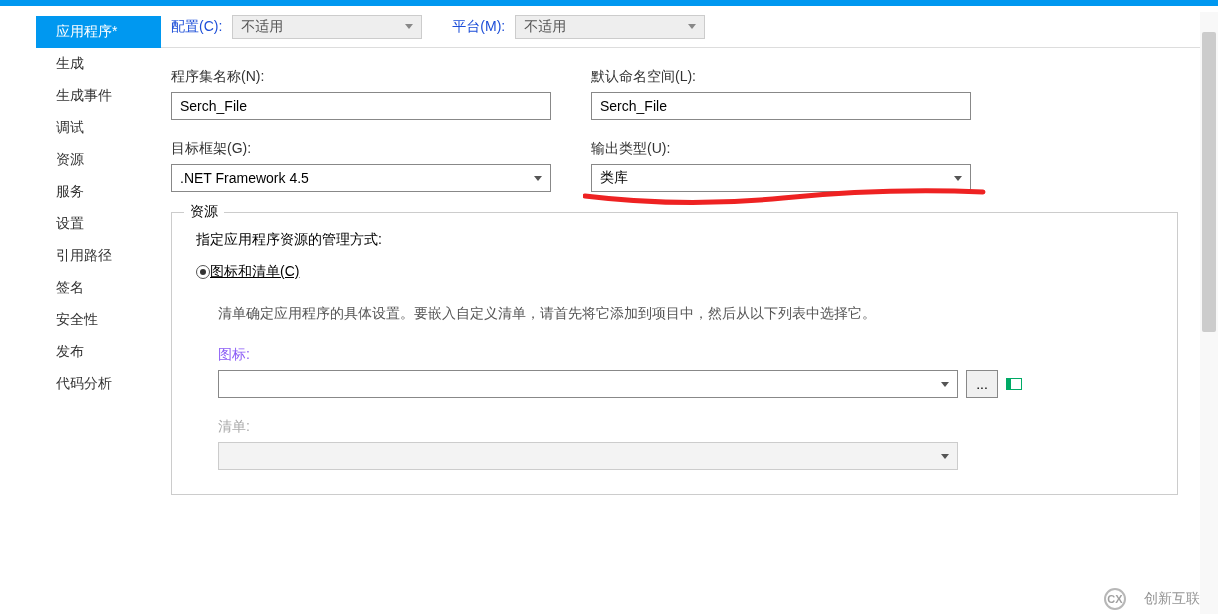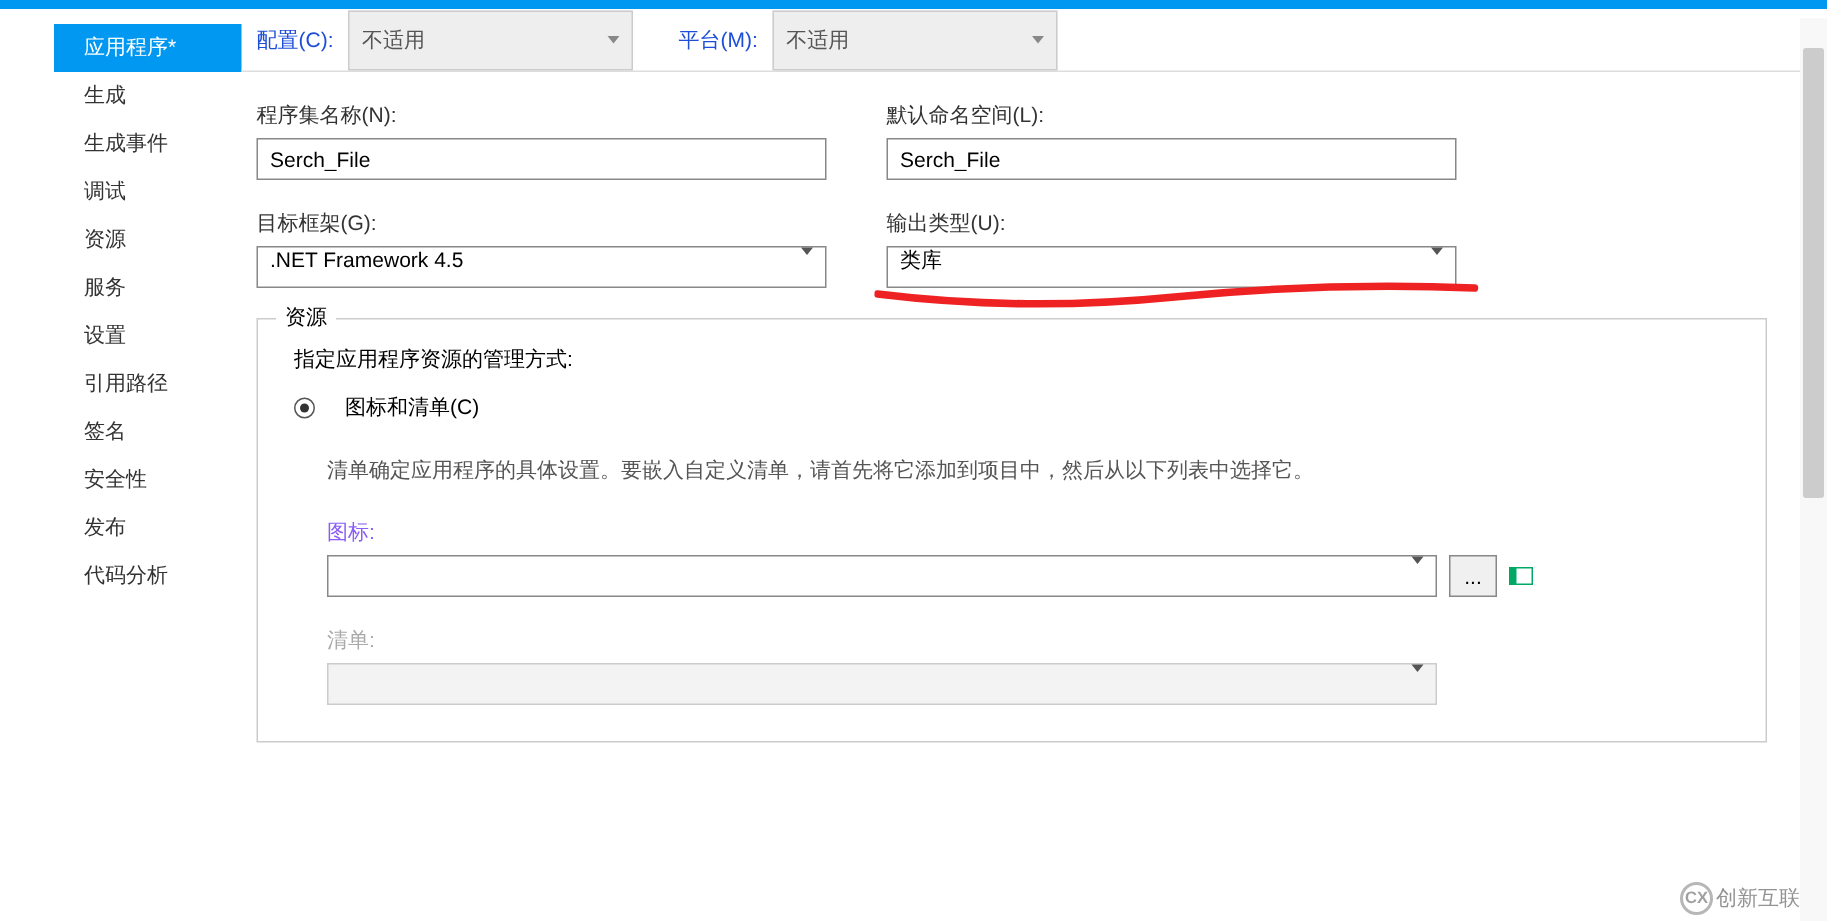--- a/index.html
+++ b/index.html
@@ -5,49 +5,49 @@
 * { box-sizing: border-box; margin: 0; padding: 0; font-family: "Microsoft YaHei", "Segoe UI", sans-serif; font-size: 14px; }
 html, body { width: 1218px; height: 614px; background: #fff; overflow: hidden; }
 .titlebar { height: 6px; background: #0098f0; }
 .wrap { display: flex; height: 608px; padding-left: 36px; }
 .sidebar { width: 125px; background: #fff; padding-top: 10px; }
 .side-item { padding: 7px 20px; color: #333; cursor: pointer; }
 .side-item.active { background: #0098f0; color: #fff; }
 .main { flex: 1; position: relative; }
 .topbar { display: flex; align-items: center; height: 42px; padding-left: 10px; border-bottom: 1px solid #ddd; }
 .top-lbl { color: #1d4ed8; margin-right: 10px; }
-.top-sel { width: 190px; height: 40px; background: #eee; border: 1px solid #ccc; color: #555; padding: 0 8px; display: flex; align-items: center; justify-content: space-between; margin-right: 30px; }
+.top-sel { width: 190px; height: 24px; background: #eee; border: 1px solid #ccc; color: #555; padding: 0 8px; display: flex; align-items: center; justify-content: space-between; margin-right: 30px; }
 .chev { width: 0; height: 0; border-left: 4px solid transparent; border-right: 4px solid transparent; border-top: 5px solid #888; }
 .content { padding: 20px 40px 0 10px; position: relative; overflow-y: auto; height: 564px; }
 .row { display: flex; gap: 40px; margin-bottom: 20px; }
 .col { flex: 1; max-width: 380px; }
 .lbl { margin-bottom: 6px; color: #333; }
 .inp { width: 380px; height: 28px; padding: 0 8px; border: 1px solid #888; }
-.sel { width: 380px; height: 28px; border: 1px solid #888; display: flex; justify-content: space-between; padding: 0 8px; background: #fff; cursor: pointer; }
+.sel { width: 380px; height: 28px; border: 1px solid #888; display: flex; align-items: center; justify-content: space-between; padding: 0 8px; background: #fff; cursor: pointer; }
 .sel .chev { border-top-color: #555; }
 .btn { width: 220px; height: 30px; border: 1px solid #888; background: #f0f0f0; display: flex; align-items: center; justify-content: center; cursor: pointer; }
 .btn-wrap { display:flex; justify-content:flex-end; padding-top: 38px; }
 .annot { position: absolute; pointer-events: none; }
 .fieldset { border: 1px solid #ccc; margin-top: 20px; padding: 18px 24px 24px 24px; position: relative; }
 .fieldset-title { position: absolute; top: -10px; left: 12px; background: #fff; padding: 0 6px; }
-.radio-row { display: flex; align-items: center; gap: 20px; margin-top: 14px; }
+.radio-row { display: flex; align-items: center; gap: 0; margin-top: 14px; text-decoration: underline; }
 .radio { width: 14px; height: 14px; border: 1px solid #555; border-radius: 50%; display: inline-flex; align-items: center; justify-content: center; }
 .radio.checked::after { content: ""; width: 6px; height: 6px; background: #333; border-radius: 50%; }
 .desc { color: #555; margin: 20px 0 0 22px; line-height: 1.8; }
 .sub-lbl { margin: 20px 0 6px 22px; color: #8b5cf6; }
 .sub-lbl.disabled { color: #aaa; }
 .sub-sel { display: flex; align-items: center; margin-left: 22px; gap: 8px; }
 .sub-sel .sel { width: 740px; }
 .sub-sel.disabled .sel { background: #f3f3f3; border-color: #ccc; color: #bbb; }
 .sq-btn { width: 32px; height: 28px; border: 1px solid #888; background: #f0f0f0; display: flex; align-items: center; justify-content: center; cursor: pointer; }
 .color-ico { width: 16px; height: 12px; border: 1px solid #0a6; border-left: 5px solid #0a6; background: #fff; }
 .vscroll { position: absolute; right: 0; top: 6px; bottom: 0; width: 18px; background: #f8f8f8; }
 .vscroll-track { position: absolute; top: 20px; bottom: 20px; left: 0; right: 0; }
 .vscroll-thumb { position: absolute; top: 0; height: 300px; left: 2px; right: 2px; background: #ccc; border-radius: 2px; }
-.watermark { position: absolute; right: 18px; bottom: 4px; display: flex; align-items: center; gap: 2px; opacity: .7; font-size: 13px; color: #666; }
+.watermark { position: absolute; right: 18px; bottom: 4px; display: flex; align-items: center; gap: 18px; opacity: .7; font-size: 13px; color: #666; }
 .wm-circle { width: 22px; height: 22px; border: 2px solid #999; border-radius: 50%; display: flex; align-items: center; justify-content: center; font-size: 11px; font-weight: bold; color: #777; }
 </style>
 </head>
 <body>
 
 <div class="titlebar"></div>
 <div class="wrap">
   <div class="sidebar">
     <div class="side-item active">应用程序*</div>
     <div class="side-item">生成</div>

